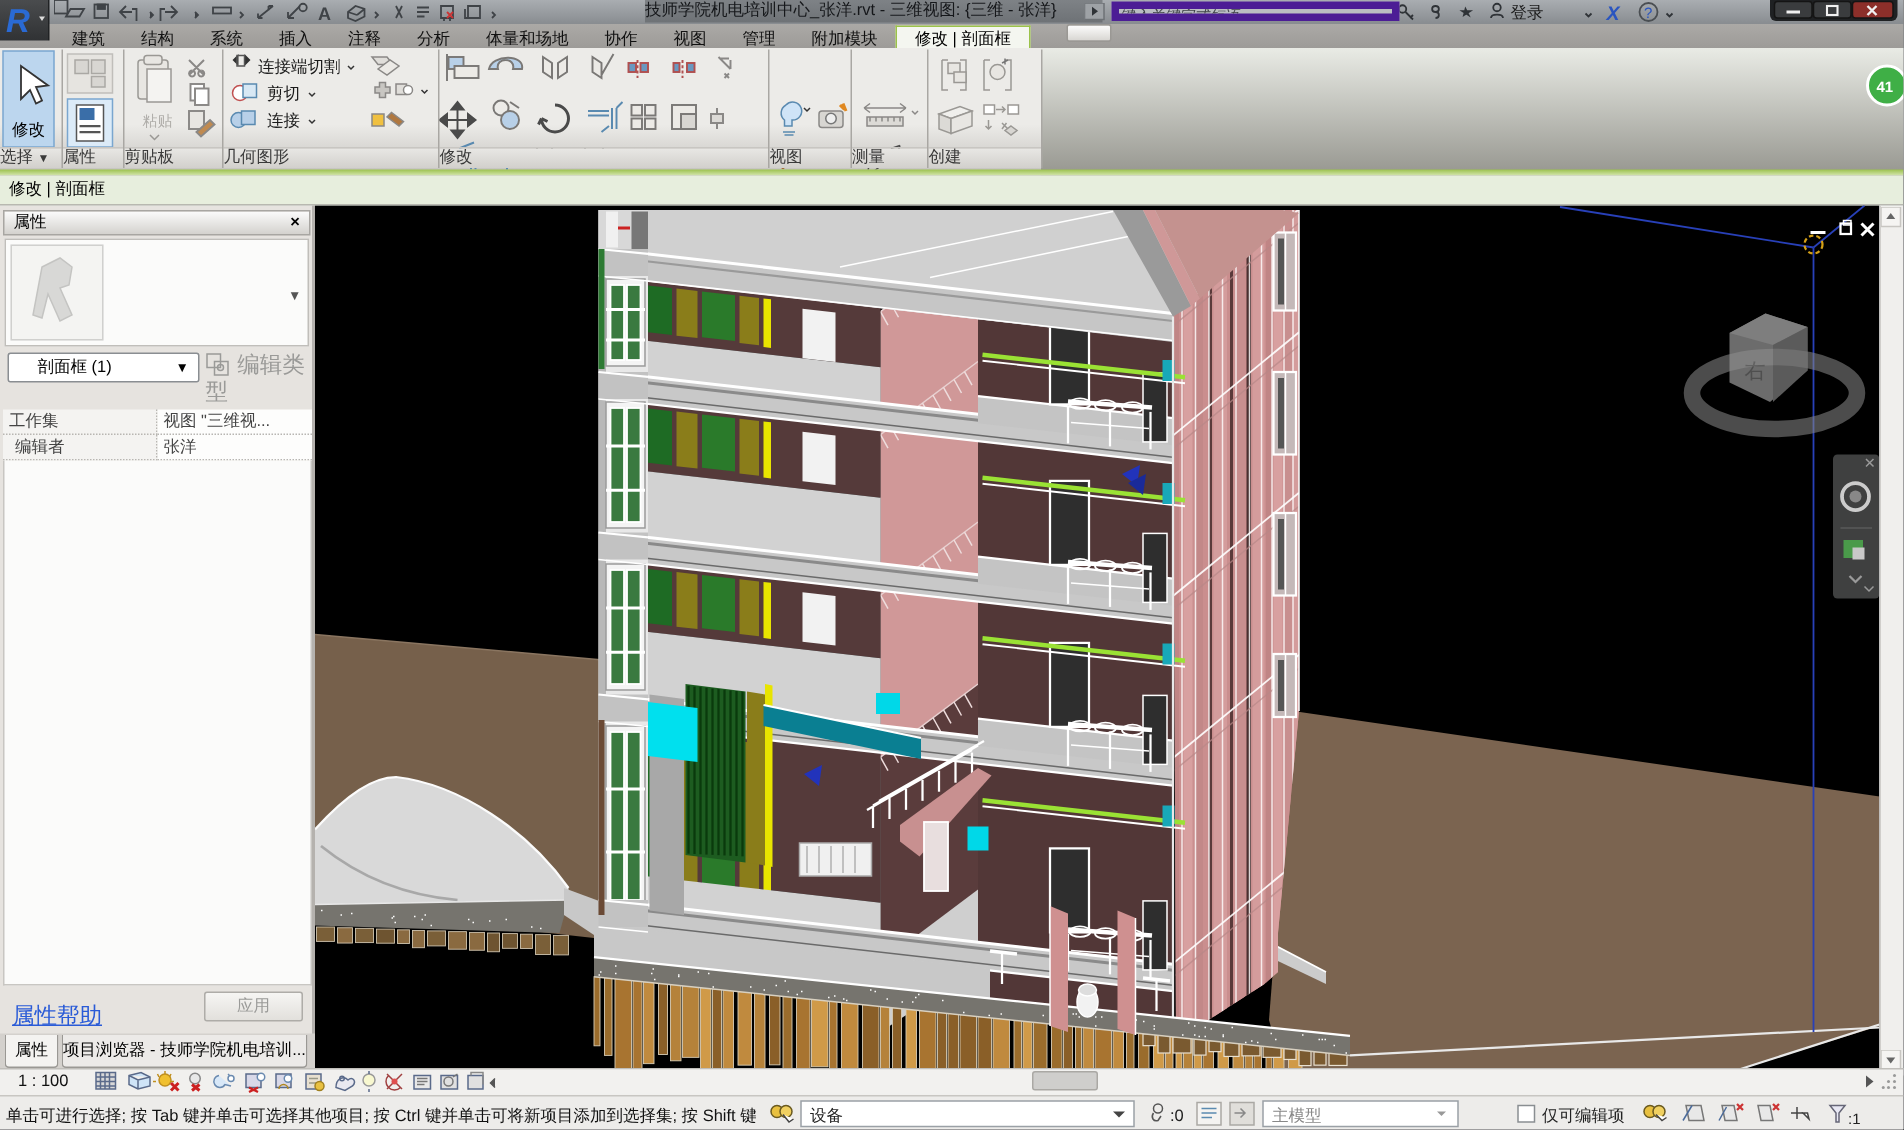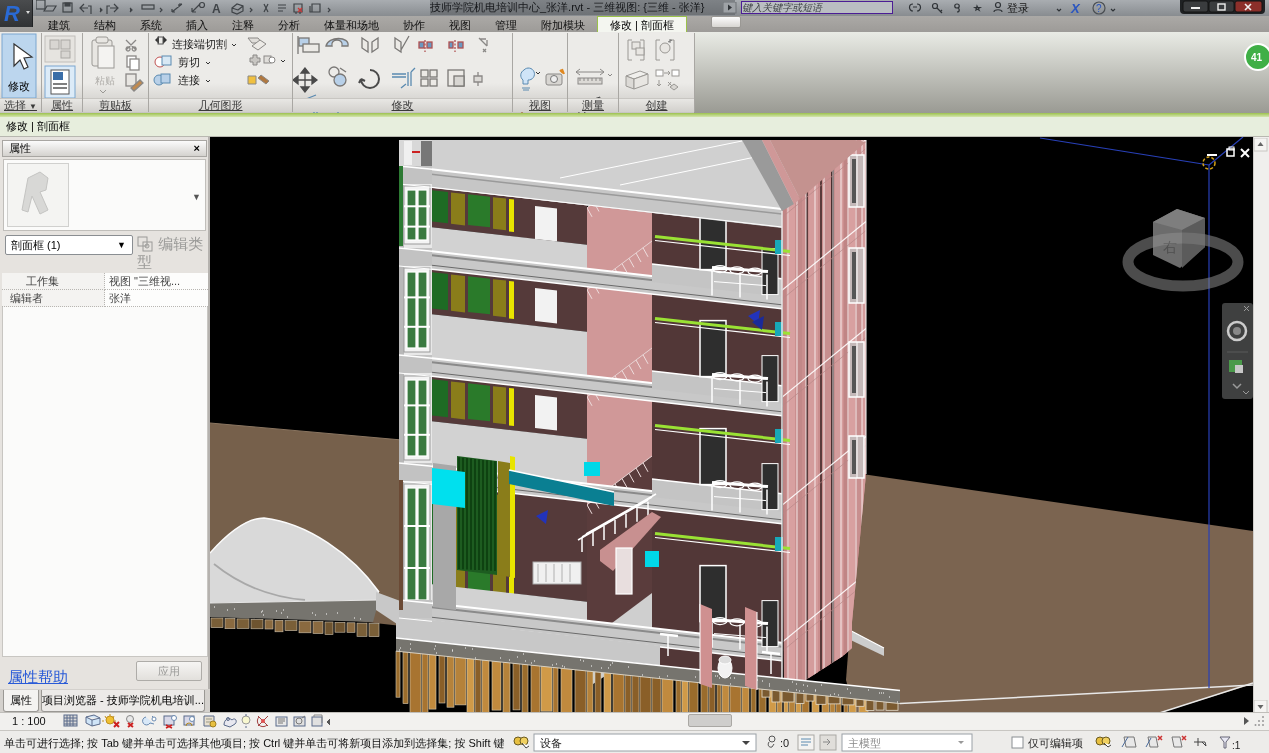--- a/index.html
+++ b/index.html
@@ -1,39 +1,39 @@
 <!DOCTYPE html>
 <html><head><meta charset="utf-8"><style>
 *{margin:0;padding:0;box-sizing:border-box}
 html,body{width:1269px;height:753px;overflow:hidden;font-family:"Liberation Sans",sans-serif;}
 #page{position:relative;width:1269px;height:753px;background:#8f9397;}
 .abs{position:absolute;}
 
 #titlebar{left:0;top:0;width:1269px;height:16px;background:linear-gradient(#a9adb1,#888c90);}
 #titledark{left:430px;top:0;width:305px;height:15px;background:linear-gradient(#7e8286,#6e7276);color:#15171a;font-size:11px;line-height:15px;text-align:left;white-space:nowrap;overflow:hidden;}
 #appbtn{left:0;top:0;width:33px;height:27px;background:linear-gradient(#4a4c4e,#303234);border-right:1px solid #202224;z-index:5;}
-#searchbox{left:741px;top:1px;width:152px;height:13px;background:#babec2;border:1px solid #4c1d95;color:#3f4347;font-style:italic;font-size:10px;line-height:11px;overflow:hidden;white-space:nowrap;}
+#searchbox{left:741px;top:1px;width:192px;height:13px;background:#babec2;border:5px solid #4c1d95;color:#3f4347;font-style:italic;font-size:10px;line-height:11px;overflow:hidden;white-space:nowrap;}
 #winbtns{left:1180px;top:0;width:85px;height:14px;background:#1f2123;border-radius:0 0 4px 4px;z-index:6;}
 
 #tabrow{left:0;top:16px;width:1269px;height:16px;background:linear-gradient(#aba9a6,#9d9b98);font-size:11px;color:#111;white-space:nowrap;}
 #tabrow span.t{display:inline-block;padding:1px 12px 0 12px;height:16px;line-height:15px;text-align:right;}
 #tabrow span.active{background:#f4f6f0;border:1px solid #9bc24a;border-bottom:none;color:#000;}
 
 #ribbon{left:0;top:32px;width:1269px;height:85px;background:linear-gradient(#ecebe8 60%,#c2c0bc);}
 #ribbonright{left:694px;top:32px;width:575px;height:85px;background:linear-gradient(#e9ebe5,#96968f);}
-.plabel{position:absolute;top:98px;height:14px;font-size:11px;color:#3a3a3a;text-align:center;line-height:13px;background:linear-gradient(#e8e7e4,#d2d0cc);border-top:1px solid #c8c6c2;text-decoration:underline;}
+.plabel{position:absolute;top:98px;height:14px;font-size:11px;color:#3a3a3a;text-align:left;line-height:13px;background:linear-gradient(#e8e7e4,#d2d0cc);border-top:1px solid #c8c6c2;}
 .psep{position:absolute;top:33px;width:1px;height:79px;background:#a9a7a3;}
 #greenline{left:0;top:113px;width:1269px;height:4px;background:linear-gradient(#9cc24e,#d4e4ae);}
 #ctxbar{left:0;top:117px;width:1269px;height:20px;background:#e7eedd;color:#000;font-size:11px;line-height:19px;padding-left:6px;border-bottom:1px solid #b8b8b0;}
 
 #palette{left:0;top:137px;width:210px;height:575px;background:#e6e3df;border-right:2px solid #b5b2ae;}
 #paltitle{left:2px;top:140px;width:205px;height:17px;background:linear-gradient(#fbfbfb,#d4d2ce);border:1px solid #a8a6a2;font-size:11px;color:#000;line-height:15px;padding-left:6px;}
 #palpreview{left:3px;top:159px;width:203px;height:72px;background:#fbfbfa;border:1px solid #c0beba;}
 #palimg{left:7px;top:163px;width:62px;height:64px;background:#f4f4f2;border:1px solid #d0d0ce;}
-#typesel{left:5px;top:235px;width:128px;height:20px;background:#fff;border:1px solid #8a8e92;border-radius:2px;font-size:11px;line-height:18px;padding-left:5px;color:#000;}
+#typesel{left:5px;top:235px;width:128px;height:20px;background:#fff;border:1px solid #8a8e92;border-radius:2px;font-size:11px;line-height:18px;padding-left:19px;color:#000;}
 #edittype{left:137px;top:235px;width:68px;height:20px;color:#9a9a98;font-size:15px;line-height:18px;}
 #idhdr{left:2px;top:258px;width:206px;height:15px;background:linear-gradient(#e2e0dc,#cdcbc7);font-size:11px;color:#222;line-height:14px;padding-left:4px;border:1px solid #b8b6b2;margin-top:32px;}
 .prow{position:absolute;font-size:11px;line-height:16px;color:#444;overflow:hidden;white-space:nowrap;}
 #palempty{left:2px;top:307px;width:206px;height:350px;background:#fbfbfa;border:1px solid #c8c6c2;border-top:none;}
 #palhelp{left:8px;top:668px;width:60px;font-size:15px;color:#2a5bd7;text-decoration:underline;}
 #applybtn{left:136px;top:661px;width:66px;height:20px;background:linear-gradient(#f6f5f3,#e2e0dc);border:1px solid #aeaca8;border-radius:2px;color:#9a9a98;font-size:11px;text-align:center;line-height:18px;}
 #paltabs{left:0;top:689px;width:210px;height:23px;background:#d4d1cd;}
 .ptab{position:absolute;top:690px;height:22px;font-size:11px;line-height:20px;text-align:center;border:1px solid #9a9894;border-top:none;border-radius:0 0 3px 3px;overflow:hidden;white-space:nowrap;}
 
 #viewbar{left:0;top:712px;width:1269px;height:18px;background:#f1f0ee;border-top:1px solid #c0beba;font-size:11px;color:#111;}
@@ -283,21 +283,21 @@
         <path d="M20,14 l12,-6 l8,6 l-2,12 l-6,2 l8,18 l-8,4 l-8,-18 l-4,16 l-6,-2 z" fill="#d8d8d6" stroke="#c4c4c2"></path>
       </svg></div>
   <div class="abs" style="left:192px;top:192px;font-size:9px;color:#555">▼</div>
   <div id="typesel" class="abs">剖面框 (1)<span style="float:right;margin-right:6px;font-size:9px">▼</span></div>
   <div id="edittype" class="abs"><svg width="17" height="17" style="vertical-align:-4px">
         <rect x="1" y="1" width="9" height="9" fill="none" stroke="#9a9a98"></rect>
         <rect x="6" y="6" width="9" height="9" fill="none" stroke="#9a9a98"></rect>
         <circle cx="10" cy="10" r="2" fill="none" stroke="#9a9a98"></circle>
       </svg> 编辑类型</div>
   <div id="idhdr" class="abs">标识数据<span style="float:right;margin-right:6px;font-size:9px">^</span></div>
-  <div class="prow" style="left:2px;top:273px;width:103px;height:17px;background:#f4f3f1;border-bottom:1px dotted #b8b6b2;border-right:1px dotted #b8b6b2;padding-left:24px;">工作集</div>
+  <div class="prow" style="left:2px;top:273px;width:103px;height:17px;background:#f4f3f1;border-bottom:1px dotted #b8b6b2;border-right:1px dotted #b8b6b2;padding-left:4px;">工作集</div>
   <div class="prow" style="left:105px;top:273px;width:103px;height:17px;background:#fdfdfc;border-bottom:1px dotted #b8b6b2;padding-left:4px;">视图 "三维视...</div>
   <div class="prow" style="left:2px;top:290px;width:103px;height:17px;background:#f4f3f1;border-bottom:1px dotted #b8b6b2;border-right:1px dotted #b8b6b2;padding-left:8px;">编辑者</div>
   <div class="prow" style="left:105px;top:290px;width:103px;height:17px;background:#fdfdfc;border-bottom:1px dotted #b8b6b2;padding-left:4px;">张洋</div>
   <div id="palempty" class="abs"></div>
   <div id="palhelp" class="abs">属性帮助</div>
   <div id="applybtn" class="abs">应用</div>
   <div id="paltabs" class="abs"></div>
   <div class="ptab" style="left:3px;width:36px;background:#f4f3f1;">属性</div>
   <div class="ptab" style="left:41px;width:164px;background:#eceae8;">项目浏览器 - 技师学院机电培训...</div>
 

